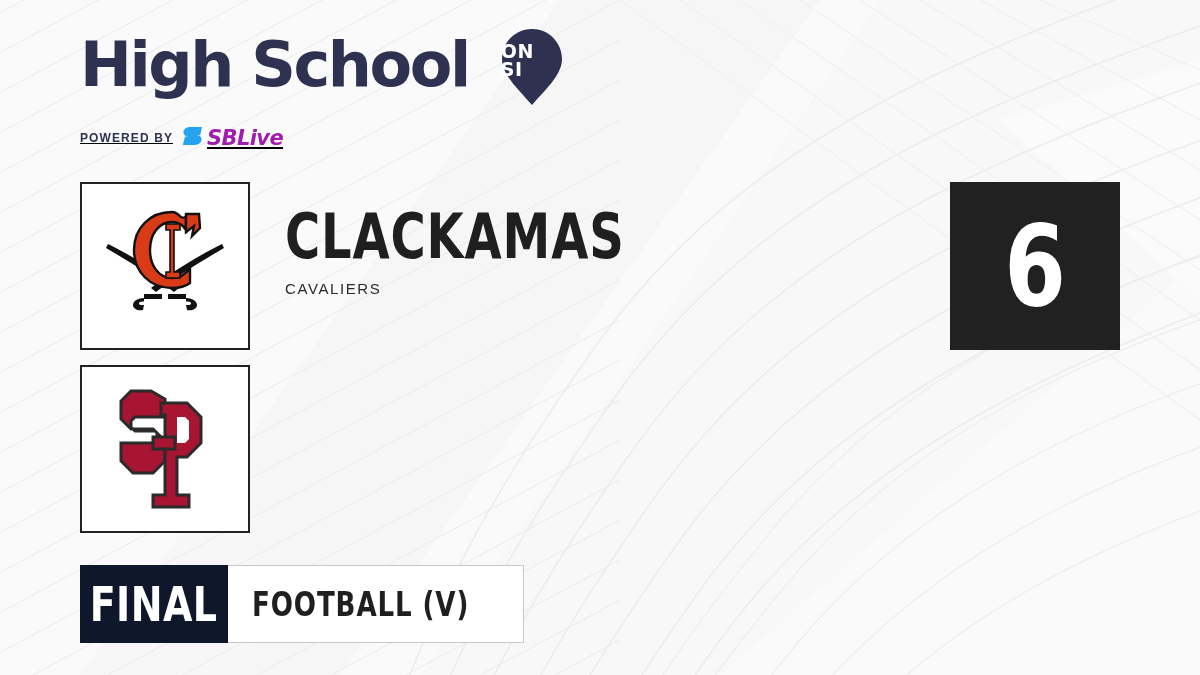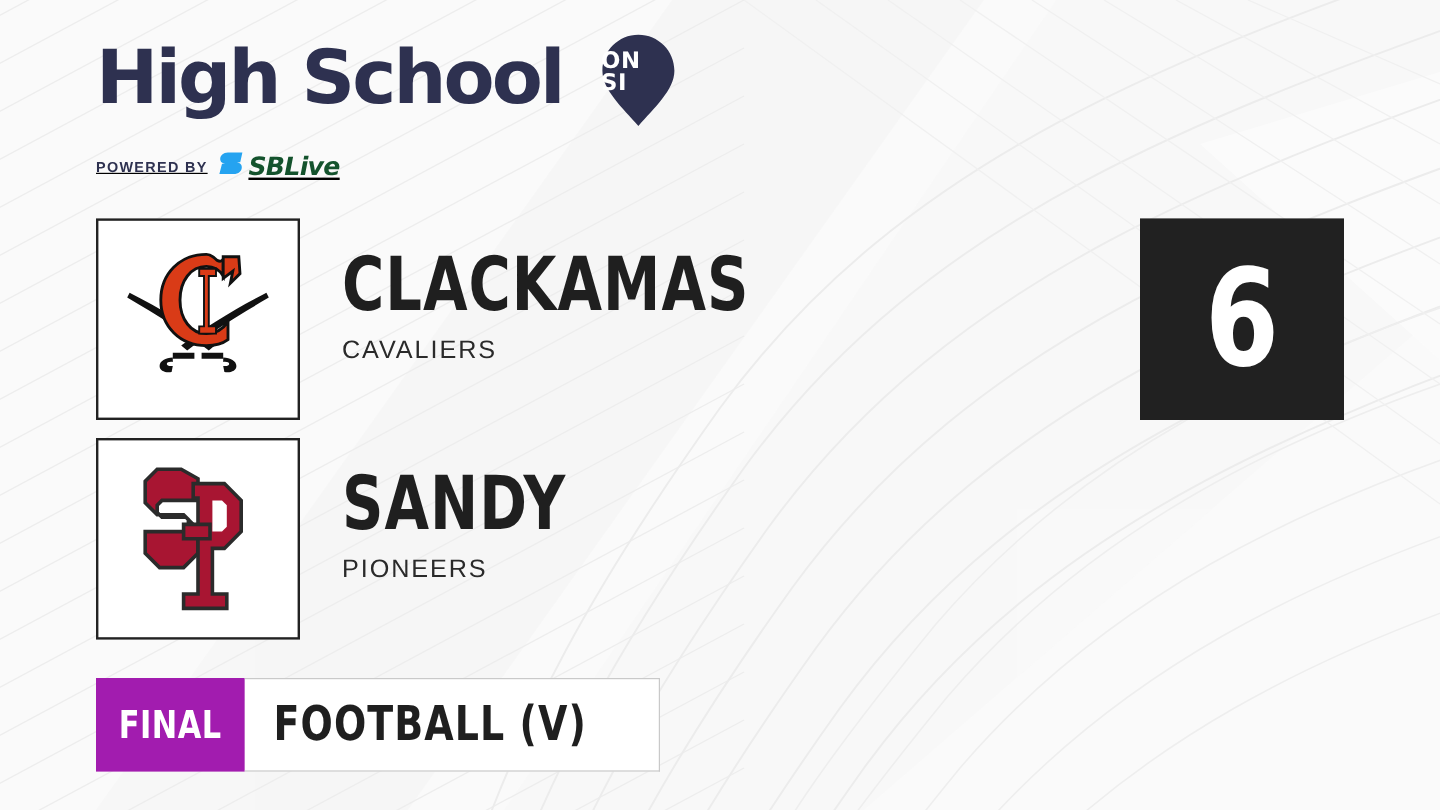--- a/index.html
+++ b/index.html
@@ -61,21 +61,21 @@
     margin-right:9px;
   }
   .sblive { display:flex; align-items:center; }
   .sblive-bolt { margin-right:2px; }
   .sblive-word {
     font-family:"DejaVu Sans", sans-serif;
     font-style:italic;
     font-weight:700;
     font-size:21px;
     letter-spacing:-0.6px;
-    color:#14532d;
+    color:#a21caf;
   }
 
   
   .team-row { position:absolute; left:0; width:1200px; height:168px; }
   .row-1 { top:182px; }
   .row-2 { top:365px; }
 
   .logo-box {
     position:absolute;
     left:80px; top:0;
@@ -97,21 +97,21 @@
     letter-spacing:1px;
     color:#1f1f1f;
     transform:scaleX(0.86);
     transform-origin:left center;
     white-space:nowrap;
   }
   .team-mascot {
     margin-top:12px;
     font-family:"Liberation Sans", sans-serif;
     font-weight:400;
-    font-size:21px;
+    font-size:15px;
     letter-spacing:1.6px;
     color:#2a2a2a;
     white-space:nowrap;
   }
 
   .score-box {
     position:absolute;
     left:950px; top:0;
     width:170px; height:168px;
     background:#212121;
@@ -132,44 +132,44 @@
 
   
   .status-bar {
     position:absolute;
     left:80px; top:565px;
     height:78px;
     display:flex;
     align-items:stretch;
   }
   .status-final {
-    background:#a21caf;
+    background:#0f172a;
     color:#ffffff;
-    width:124px;
+    width:148px;
     display:flex;
     align-items:center;
     justify-content:center;
     font-family:"DejaVu Sans Condensed","DejaVu Sans", sans-serif;
     font-weight:700;
-    font-size:32px;
+    font-size:48px;
     letter-spacing:0.5px;
     transform:none;
   }
   .status-final span { display:block; transform:scaleX(0.88); }
   .status-sport {
     background:#ffffff;
     border:1.5px solid #c9c9c9;
     border-left:none;
     color:#1f1f1f;
     padding:0 24px;
     display:flex;
     align-items:center;
     font-family:"DejaVu Sans Condensed","DejaVu Sans", sans-serif;
     font-weight:700;
-    font-size:40px;
+    font-size:33px;
     letter-spacing:1px;
     white-space:nowrap;
   }
   .status-sport span { display:block; transform:scaleX(0.88); transform-origin:left center; }
 </style>
 </head>
 <body>
 
 <div class="bg">
   <svg viewBox="0 0 1200 675" xmlns="http://www.w3.org/2000/svg" aria-hidden="true">
@@ -314,24 +314,20 @@
 
           <path d="M48 18 L74 18 L88 32 L88 58 L74 72 L64 72 L64 110 L76 110 L76 122 L40 122 L40 110 L52 110 L52 30 L48 30 Z"></path>
           <path d="M64 32 L72 32 L76 36 L76 54 L72 58 L64 58 Z" fill="#ffffff" stroke="none"></path>
 
           <path d="M40 52 L62 52 L62 64 L40 64 Z"></path>
         </g>
       </svg>
     </span>
   </div>
 
-  <div class="team-text">
-    <div class="team-name">SANDY</div>
-    <div class="team-mascot">PIONEERS</div>
-  </div>
 
 </div>
 
 <div class="status-bar">
   <div class="status-final">
     <span>FINAL</span>
   </div>
   <div class="status-sport">
     <span>FOOTBALL (V)</span>
   </div>

